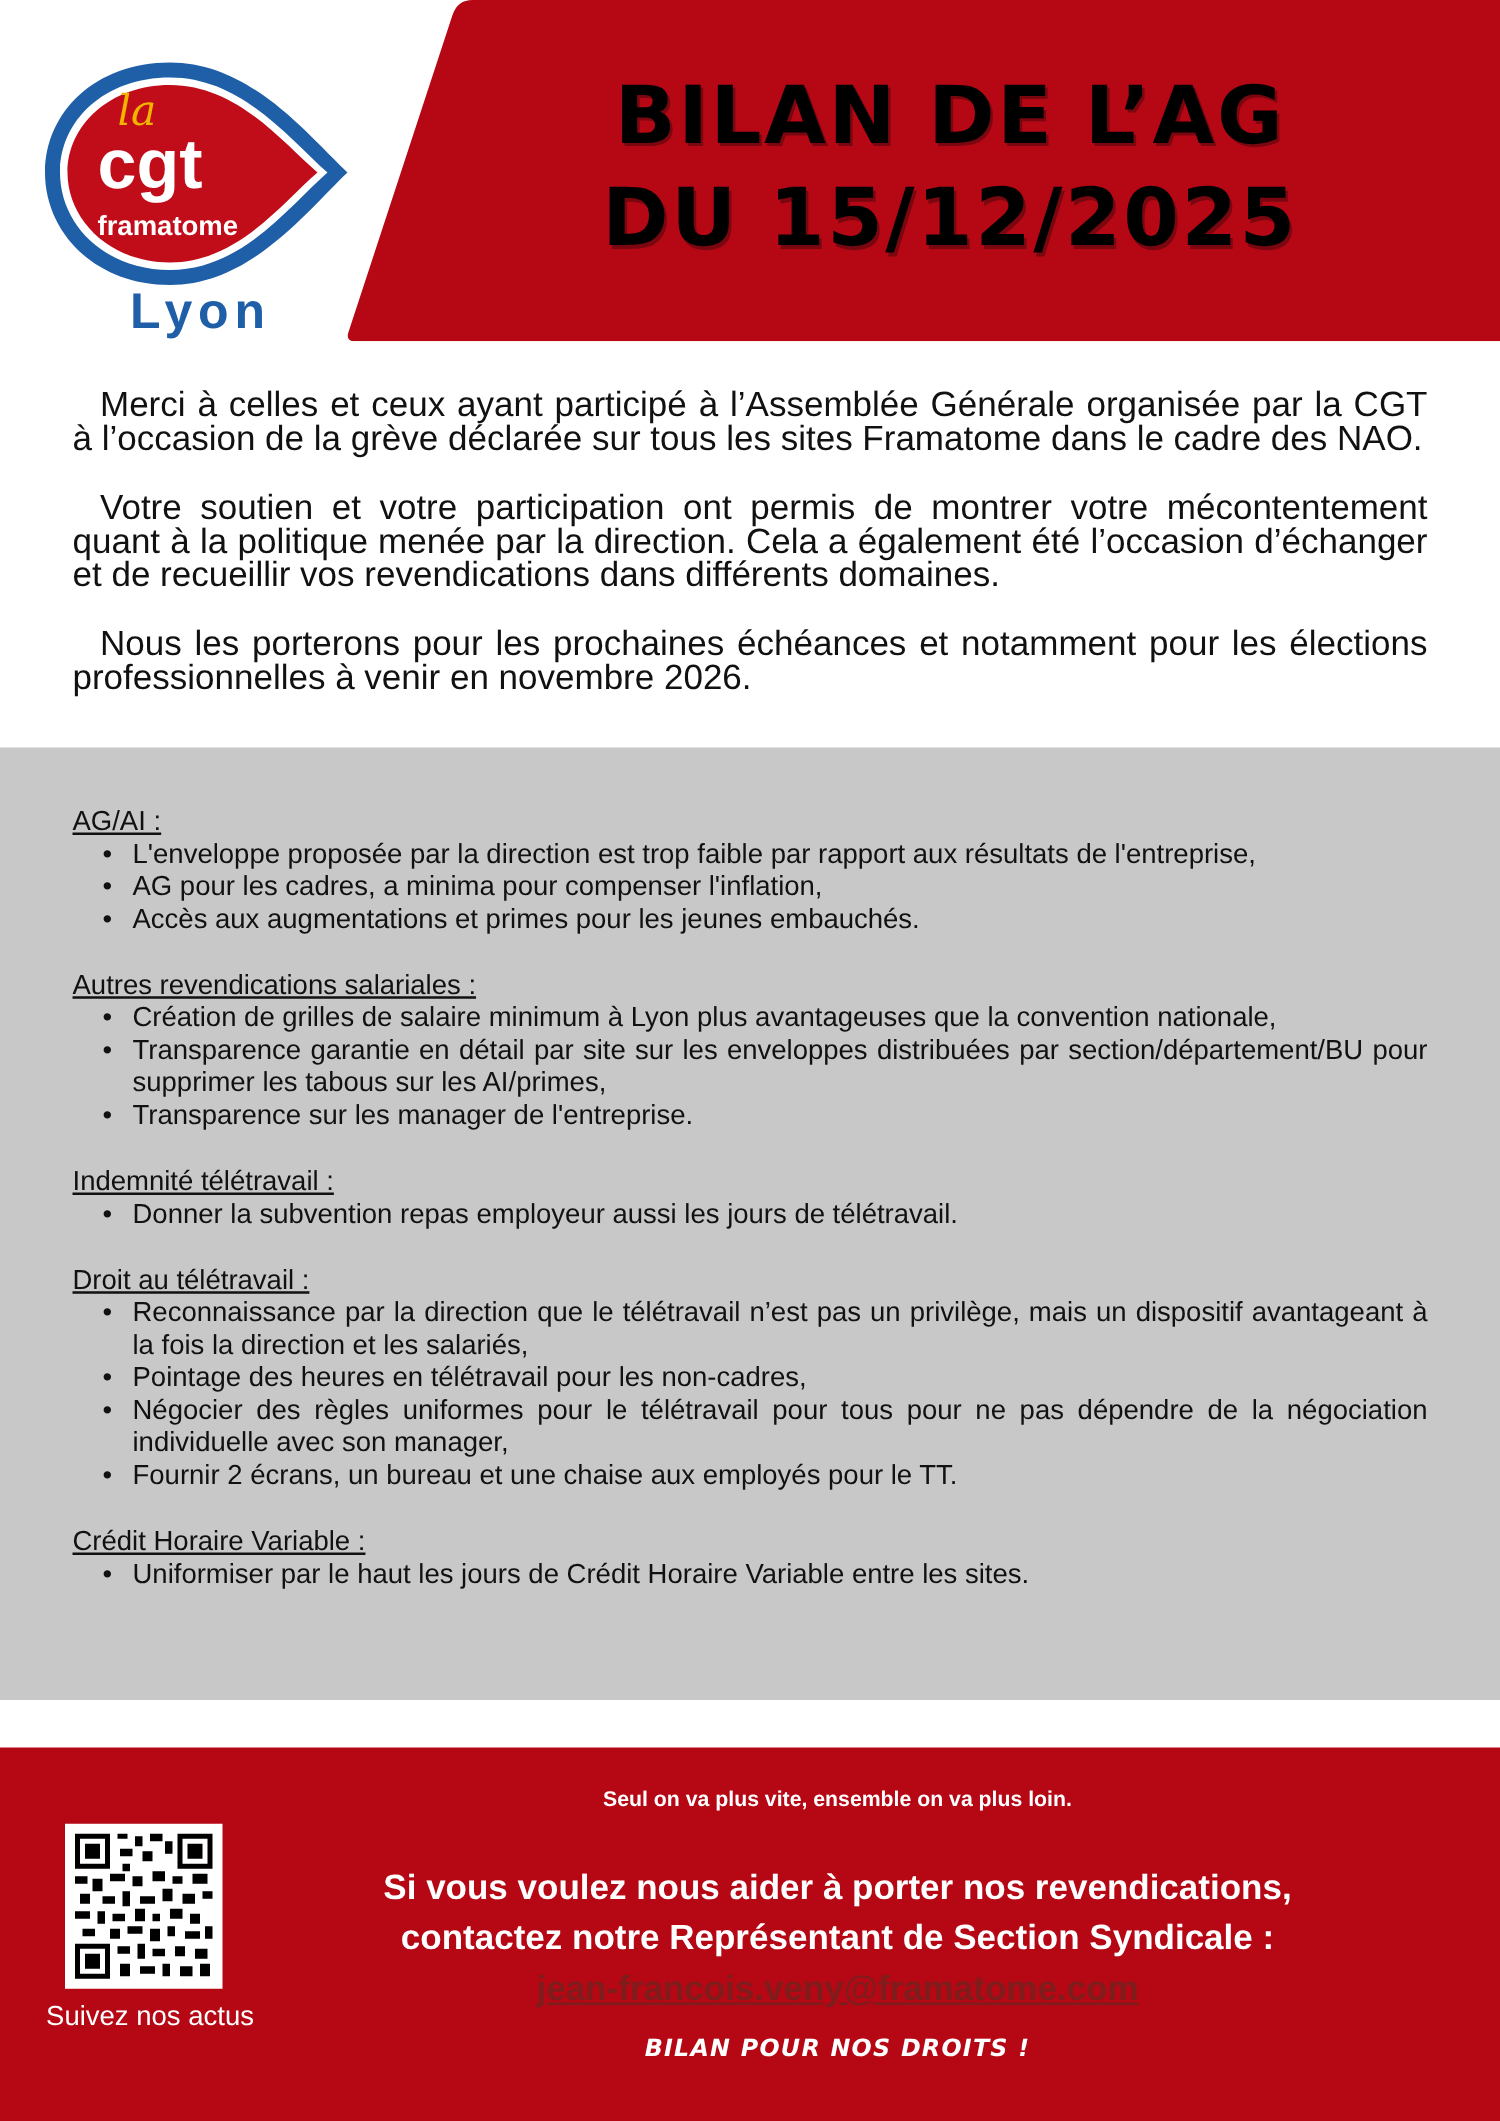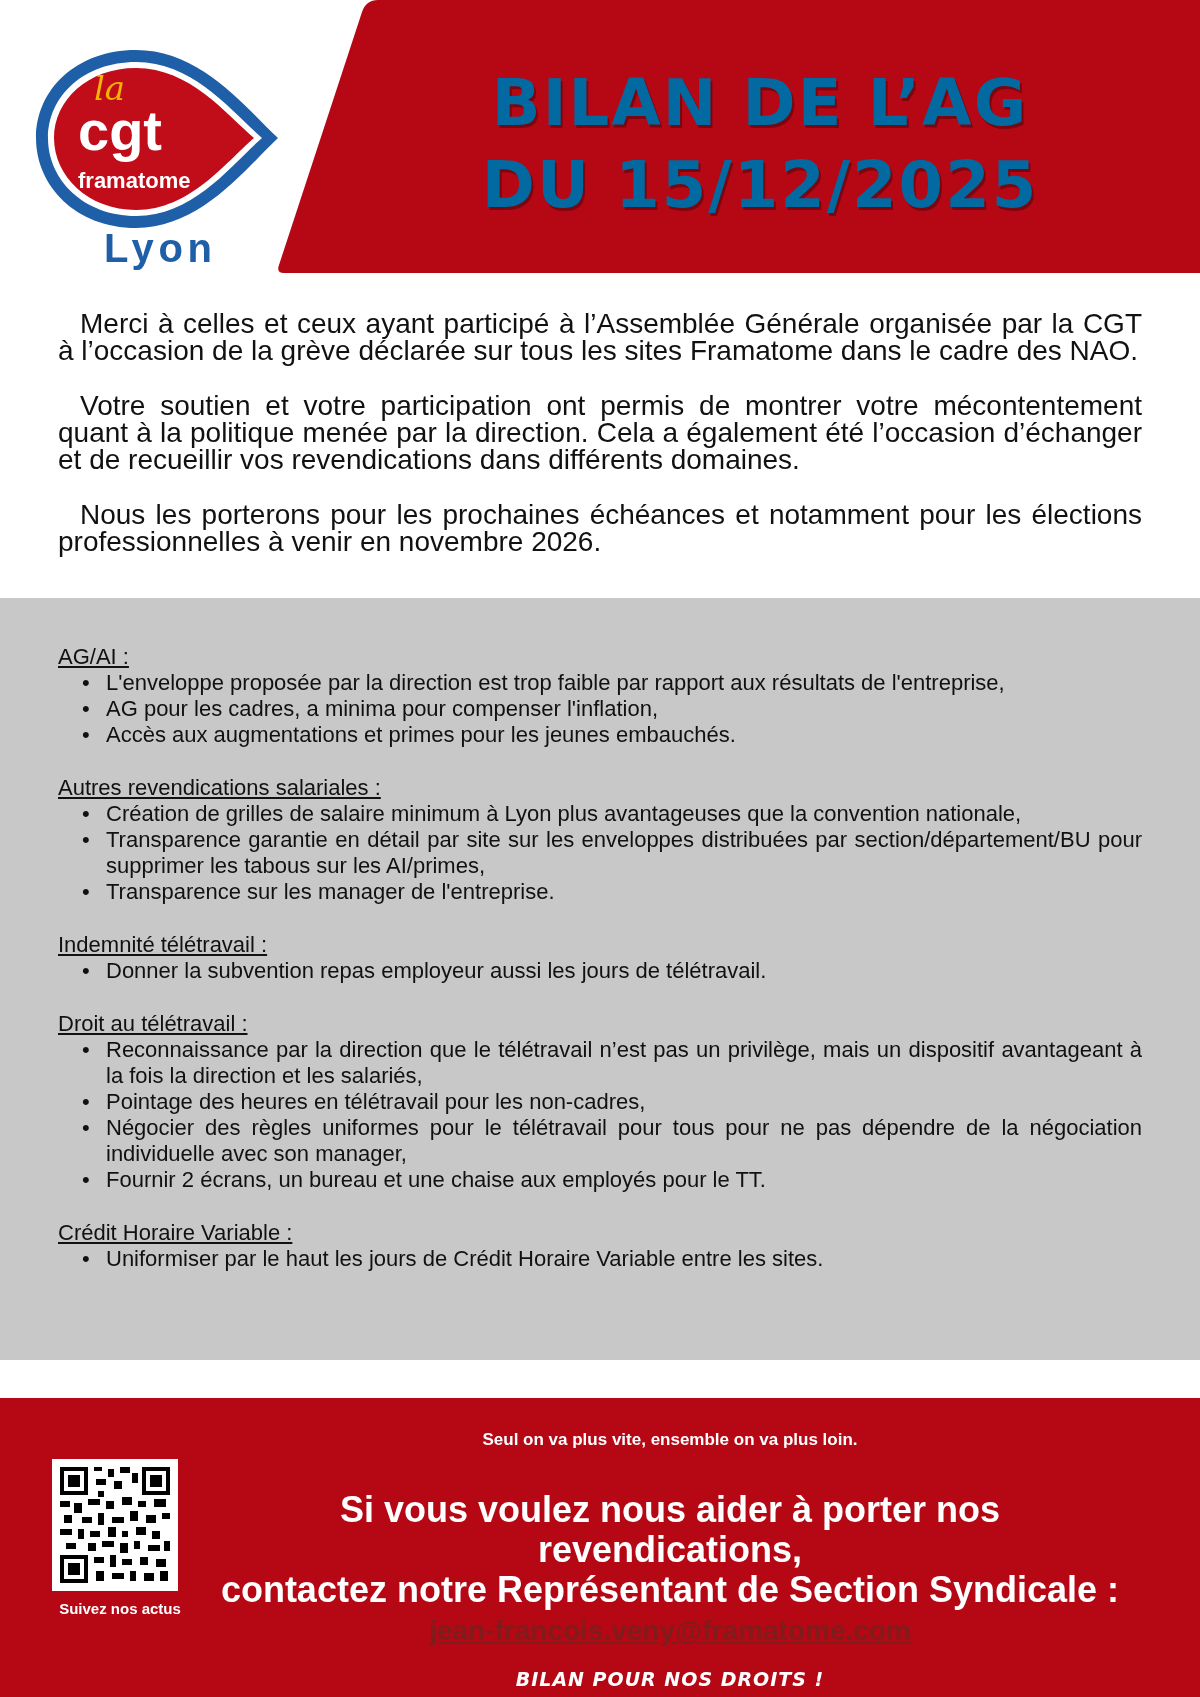--- a/index.html
+++ b/index.html
@@ -1,40 +1,40 @@
 <!DOCTYPE html>
 <html><head>
 <meta charset="utf-8">
 <style>
   html, body { margin:0; padding:0; }
   body { width:1200px; height:1697px; position:relative; background:#ffffff; overflow:hidden;
          font-family:"Liberation Sans", sans-serif; color:#111; }
   .logo { position:absolute; left:16px; top:28px; width:280px; height:245px; }
   .banner { position:absolute; left:0; top:0; width:1200px; height:273px; }
-  .title { position:absolute; left:410px; top:62px; width:700px; text-align:center;
-           color:#0369a1; font-family:"DejaVu Sans", sans-serif; font-weight:bold;
+  .title { position:absolute; left:410px; top:52px; width:700px; text-align:center;
+           color:#000000; font-family:"DejaVu Sans", sans-serif; font-weight:bold;
            font-size:64px; line-height:82px; letter-spacing:2px;
            text-shadow: 2px 3px 0 #7a0710; }
   .intro { position:absolute; left:58px; top:310px; width:1084px; font-size:28px; line-height:27px;
            color:#111; text-align:justify; }
   .intro p { margin:0 0 28px 0; text-indent:22px; }
   .grey { position:absolute; left:0; top:598px; width:1200px; height:762px; background:#c8c8c8; }
   .items { position:absolute; left:58px; top:644px; width:1084px; font-size:22px; line-height:26px; color:#111; }
   .section { margin-bottom:27px; }
   .section h3 { margin:0; font-size:22px; font-weight:normal; text-decoration:underline; line-height:26px; }
   .section ul { margin:0; padding-left:48px; list-style:none; }
   .section li { position:relative; text-align:justify; }
   .section li::before { content:"•"; position:absolute; left:-24px; top:0; }
   .footer { position:absolute; left:0; top:1398px; width:1200px; height:299px; background:#b50714; }
   .qr-box { position:absolute; left:52px; top:1459px; width:126px; height:132px; background:#fff; }
   .qr-caption { position:absolute; left:30px; top:1600px; width:180px; text-align:center; color:#fff;
-                font-weight:bold; font-size:15px; }
+                font-weight:normal; font-size:22px; }
   .footer-text { position:absolute; left:220px; top:1420px; width:900px; text-align:center; color:#fff; font-weight:bold; }
   .motto { font-size:17px; line-height:40px; margin-bottom:30px; }
-  .cta { font-size:36px; line-height:40px; }
+  .cta { font-size:28px; line-height:40px; }
   .email { font-size:28px; line-height:42px; text-decoration:underline; color:#7f1d1d; display:inline-block; }
   .slogan { font-family:"DejaVu Sans", sans-serif; font-style:italic; font-size:19px; margin-top:16px; letter-spacing:1px; }
 </style>
 </head>
 <body>
 
 <svg class="banner" viewBox="0 0 1200 273" width="1200" height="273">
   <path d="M378 0 L1200 0 L1200 273 L284 273 Q276 273 279 265 L362 12 Q366 0 378 0 Z" fill="#b50714"></path>
 </svg>
 

